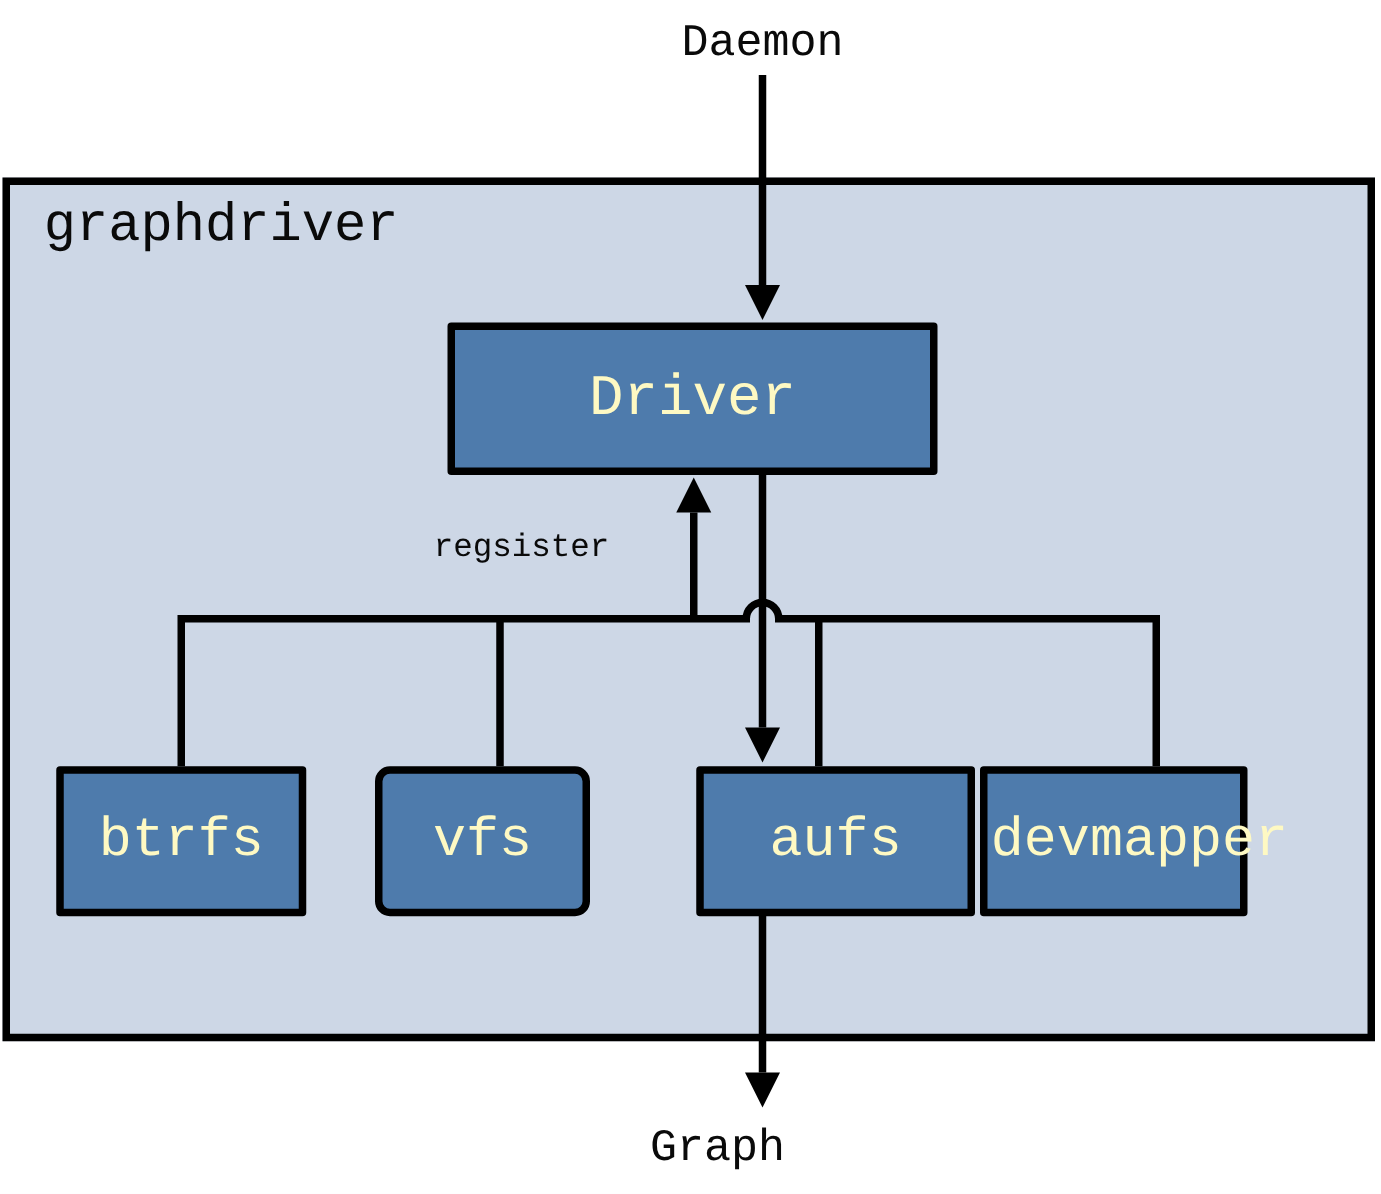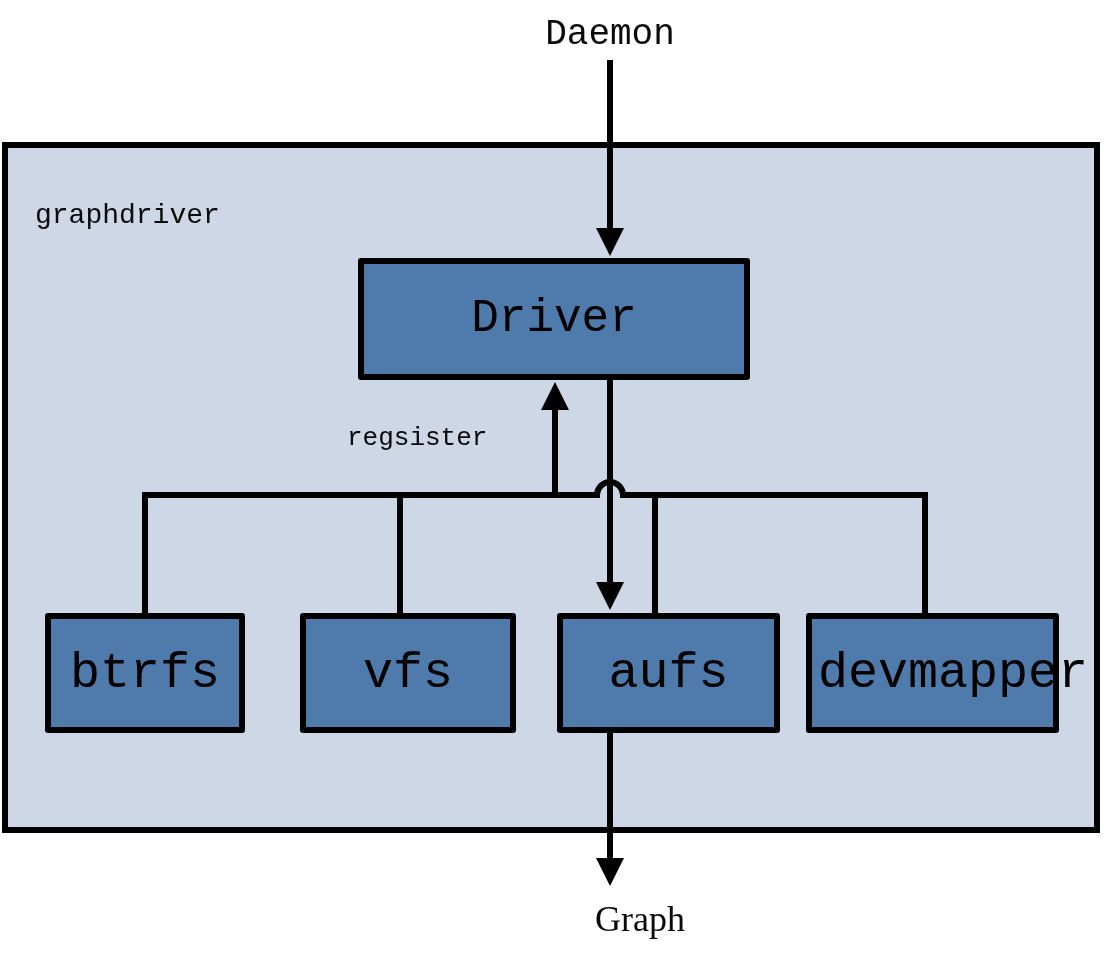--- a/index.html
+++ b/index.html
@@ -29,41 +29,40 @@
   .container-box {
     position: absolute;
     left: 2px; top: 142px;
     width: 1098px; height: 691px;
     background: var(--container-fill);
     border: 6px solid var(--line);
   }
   .container-label {
     position: absolute;
     left: 35px; top: 156px;
-    font-size: 28px;
+    font-size: 43px;
     white-space: nowrap;
-    margin-top: 44px;
   }
   .node {
     position: absolute;
     background: var(--node-fill);
     border: 6px solid var(--line);
     border-radius: 3px;
     display: flex;
     align-items: center;
     justify-content: center;
     white-space: nowrap;
-    color: #000000;
+    color: #fef9c3;
   }
   .node-driver { left: 358px; top: 258px; width: 392px; height: 122px; font-size: 46px; }
-  .node-leaf   { top: 613px; height: 120px; font-size: 50px; }
+  .node-leaf   { top: 613px; height: 120px; font-size: 44px; }
   .node-btrfs     { left: 45px;  width: 200px; }
-  .node-vfs       { left: 300px; width: 216px; }
+  .node-vfs       { left: 300px; width: 172px; border-radius: 12px; }
   .node-aufs      { left: 557px; width: 223px; }
-  .node-devmapper { left: 806px; width: 253px; padding-left: 41px; }
+  .node-devmapper { left: 784px; width: 214px; padding-left: 41px; }
   .edge-label {
     position: absolute;
     left: 347px; top: 423px;
     font-size: 26px;
     white-space: nowrap;
   }
   svg.wires {
     position: absolute;
     left: 0; top: 0;
     width: 1105px; height: 955px;
@@ -107,21 +106,21 @@
       <polygon points="610,610 596,582 624,582"></polygon>
     </g>
 
     <g>
       <path d="M 610 731 V 858"></path>
       <polygon points="610,886 596,858 624,858"></polygon>
     </g>
   </svg>
 
   <div class="ext-label" style="left:610px; top:14px;">Daemon</div>
-  <div class="ext-label" style="left:640px; top:898px;font-family:Liberation Serif, serif;">Graph</div>
+  <div class="ext-label" style="left:574px; top:898px;">Graph</div>
 
   <div class="edge-label">regsister</div>
 
   <div class="node node-driver">Driver</div>
 
   <div class="node node-leaf node-btrfs">btrfs</div>
 
   <div class="node node-leaf node-vfs">vfs</div>
 
   <div class="node node-leaf node-aufs">aufs</div>

